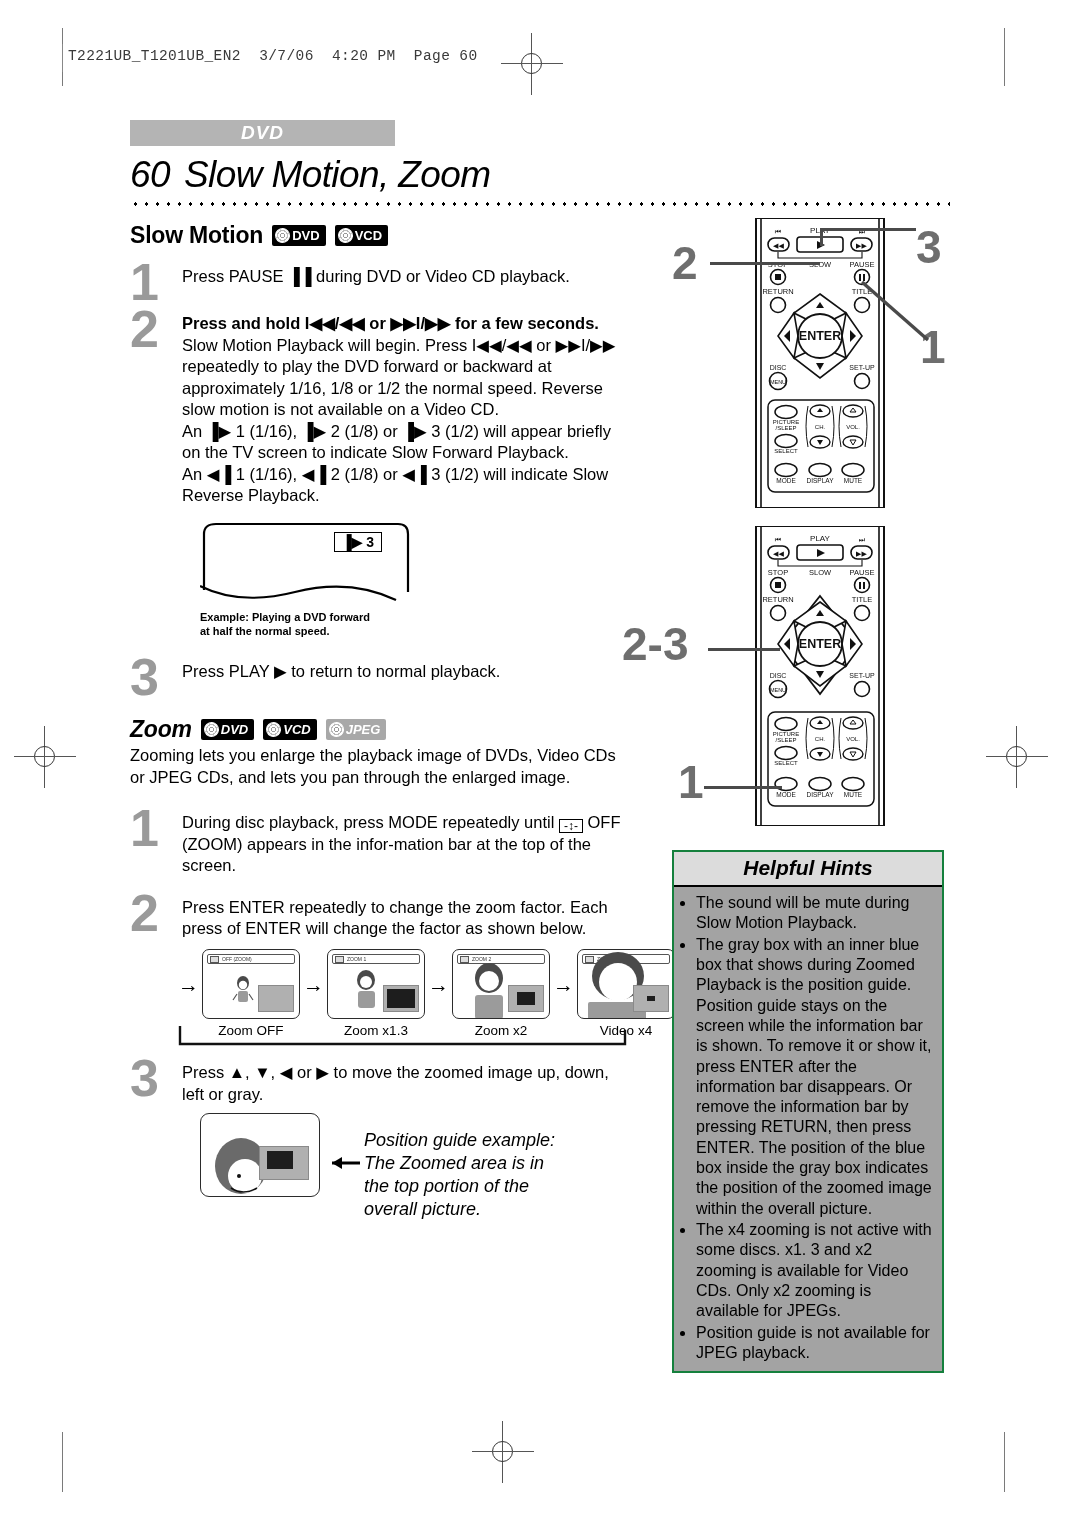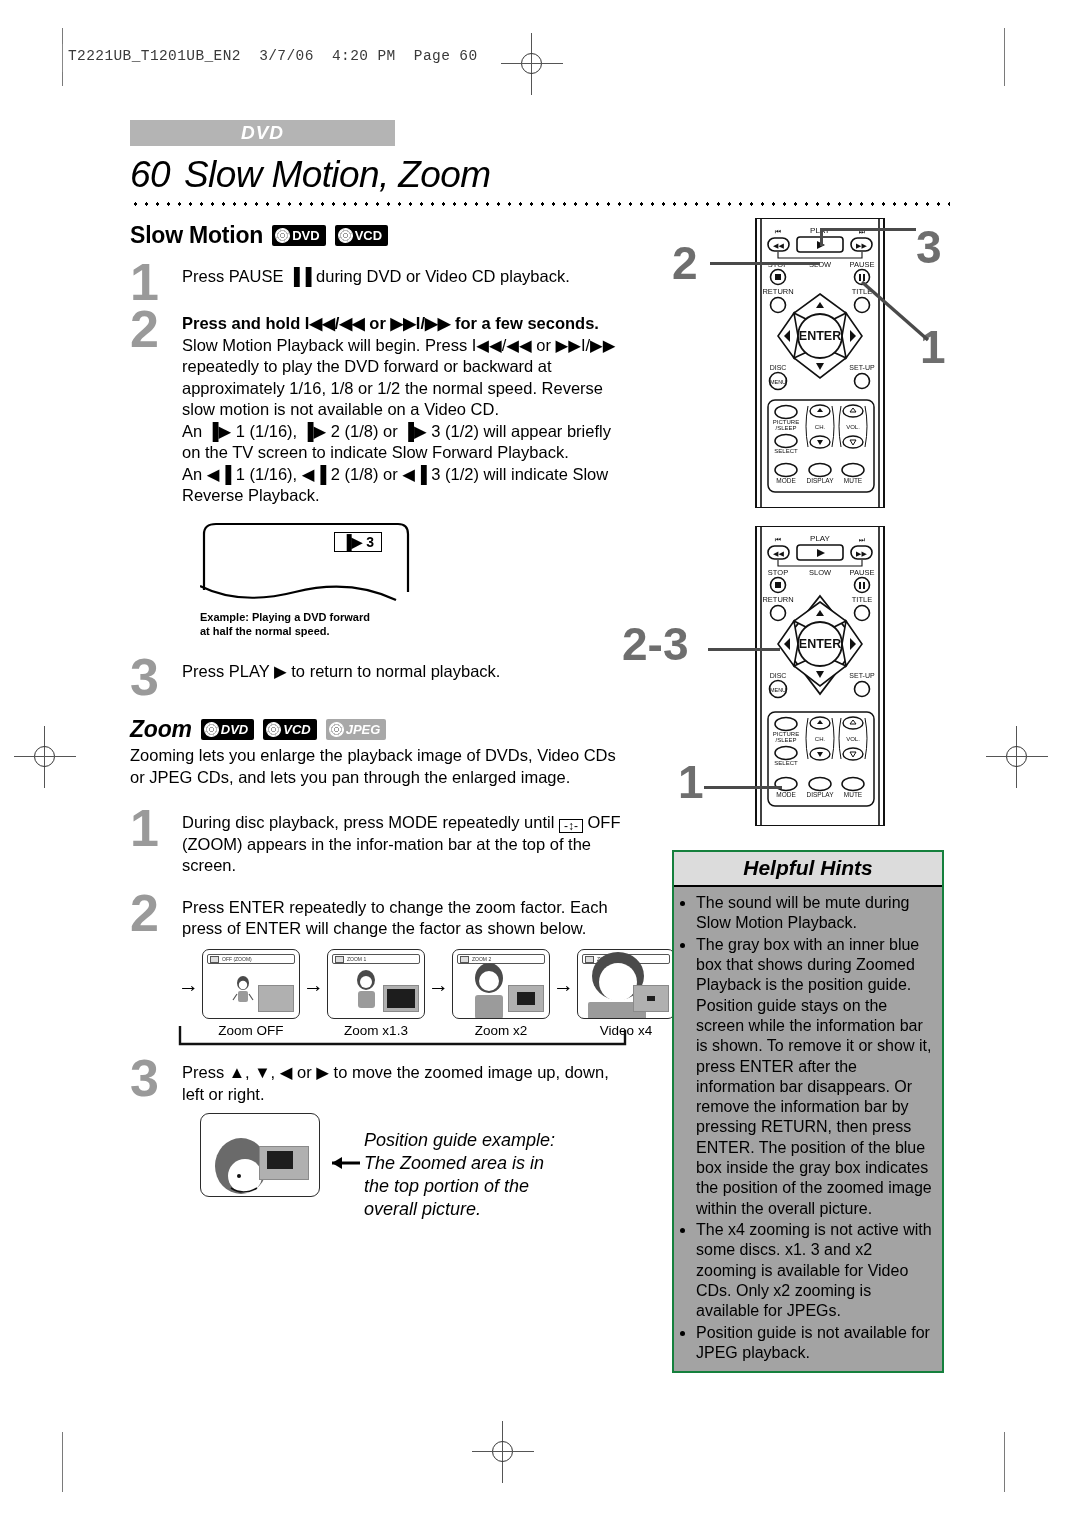--- a/index.html
+++ b/index.html
@@ -331,21 +331,21 @@
             <div class="thumb-label">Video x4</div>
           </div>
         </div>
         <svg width="455" height="26" viewBox="0 0 455 26" style="display:block;margin-top:-14px;">
           <path d="M5 2 L5 20 L450 20 L450 6" fill="none" stroke="#111" stroke-width="2.4"></path>
         </svg>
       </div>
 
       <div class="step" style="margin-top:12px;">
         <div class="bignum">3</div>
-        <p class="b">Press ▲, ▼, ◀ or ▶ to move the zoomed image up, down, left or right.</p>
+        <p class="b">Press ▲, ▼, ◀ or ▶ to move the zoomed image up, down, left or gray.</p>
       </div>
 
       <div class="posguide-row">
         <div class="posguide-screen">
           <svg width="120" height="84" viewBox="0 0 120 84" style="position:absolute;left:0;top:0;">
             <ellipse cx="40" cy="52" rx="26" ry="28" fill="#6a6a6a"></ellipse>
             <circle cx="44" cy="62" r="17" fill="#fff"></circle>
             <circle cx="38" cy="62" r="2" fill="#111"></circle>
             <path d="M30 74 Q42 82 56 74" stroke="#111" stroke-width="1.6" fill="none"></path>
           </svg>

